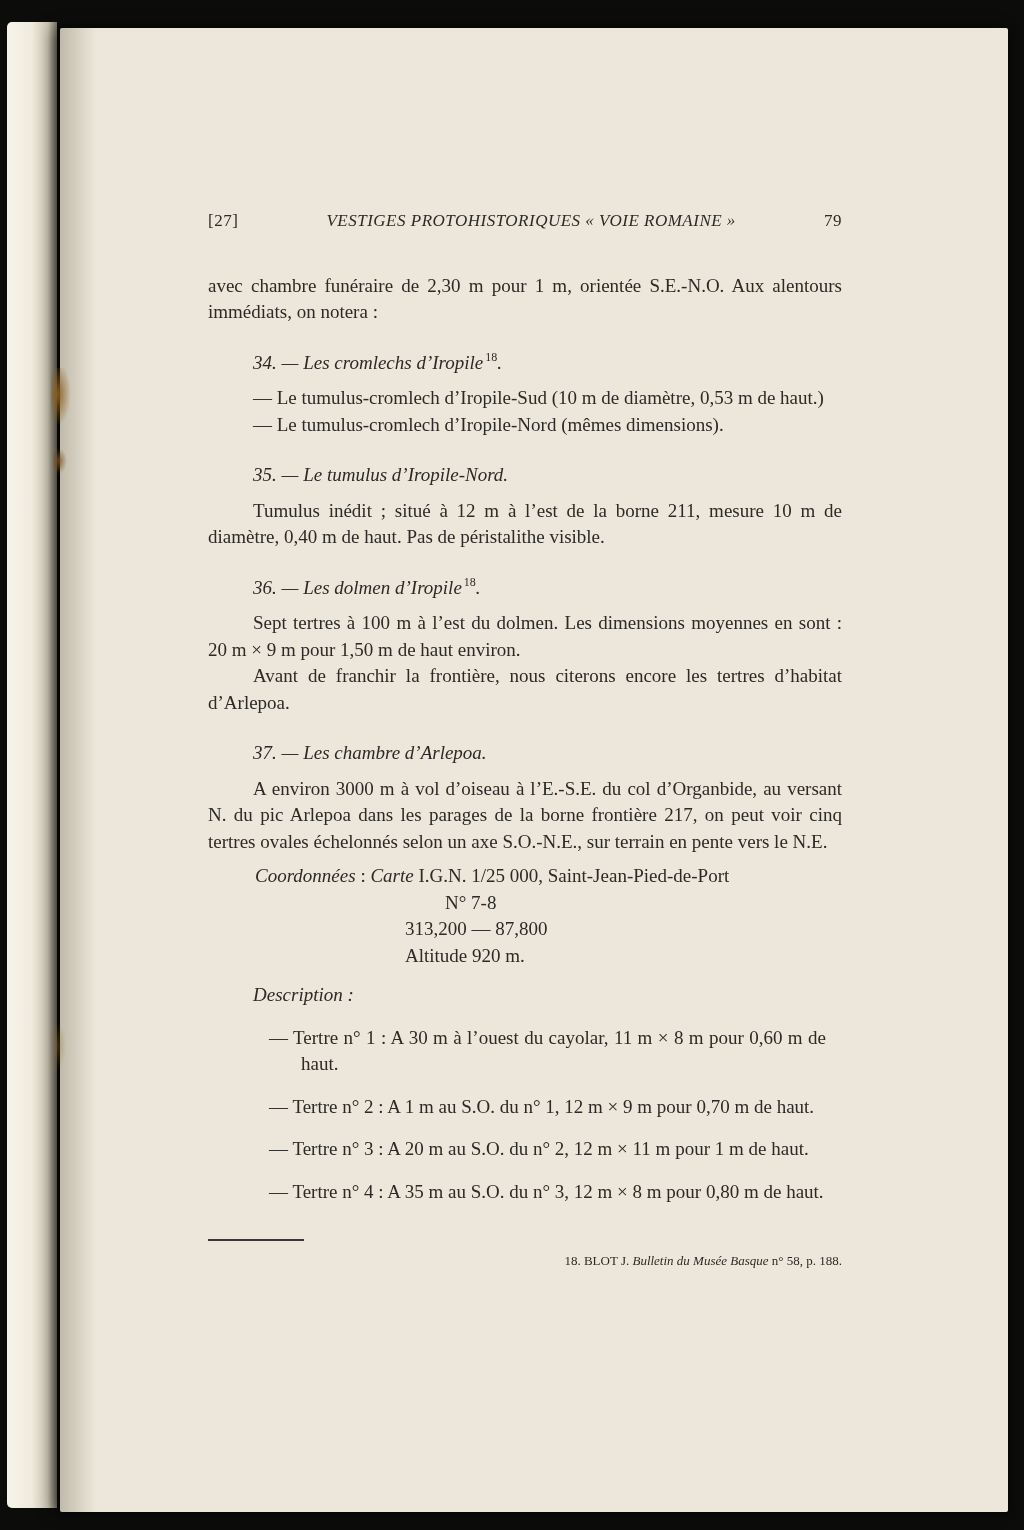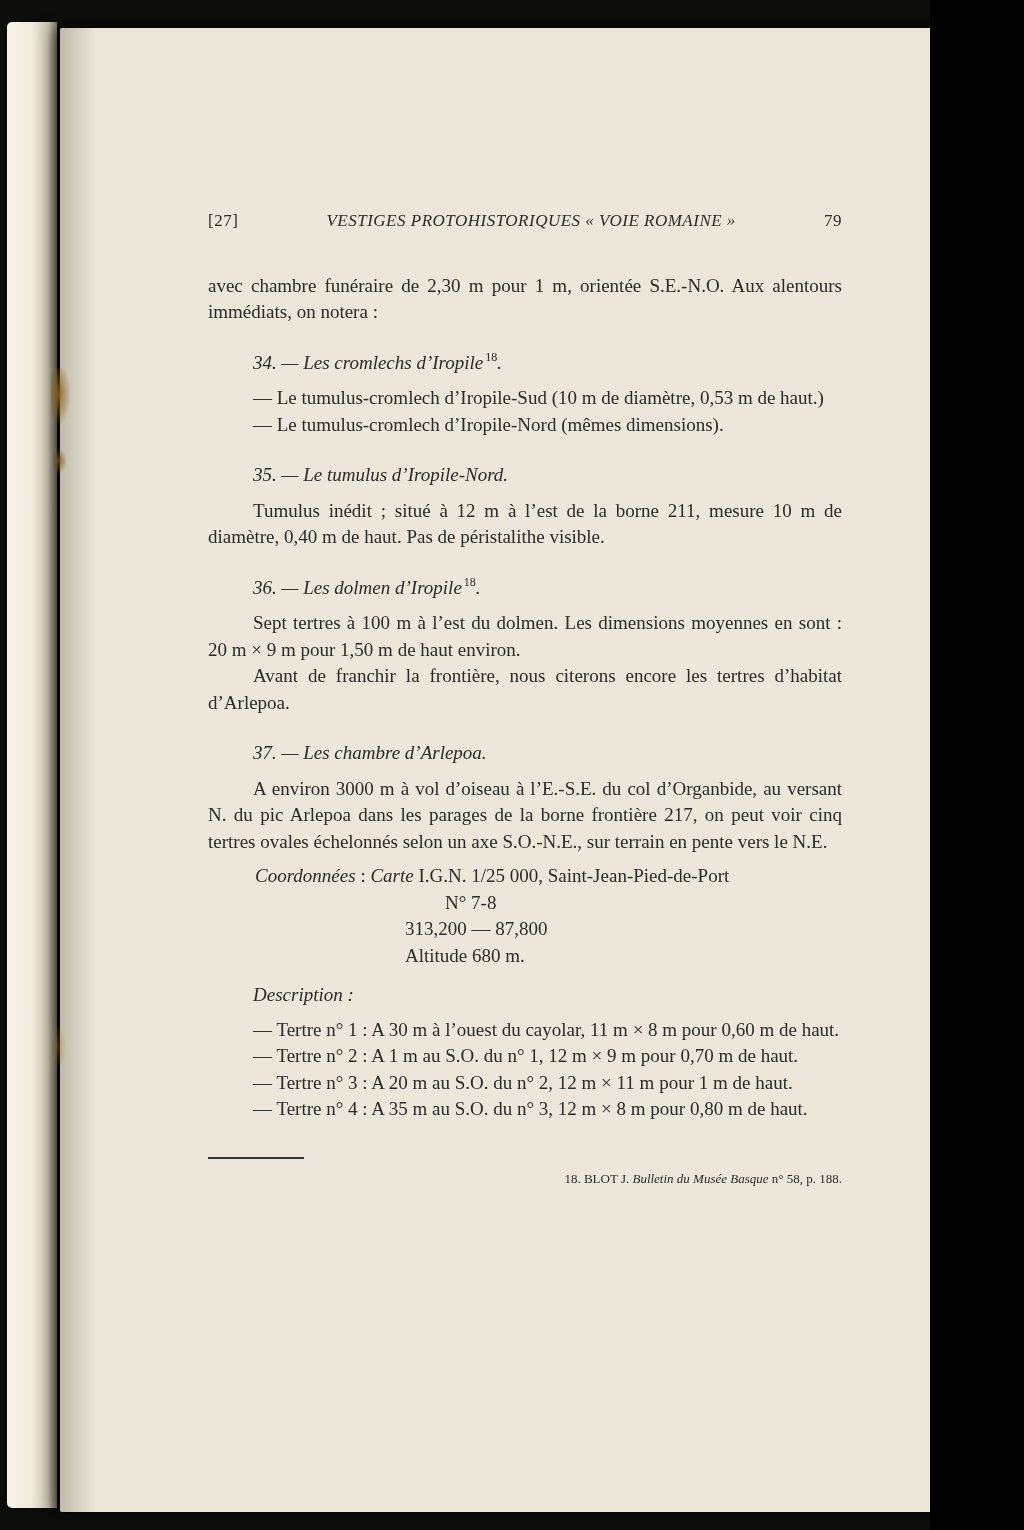--- a/index.html
+++ b/index.html
@@ -1,17 +1,17 @@
 <!DOCTYPE html>
 <html><head>
 <meta charset="utf-8">
 <style>
   html,body{margin:0;padding:0;background:#000;}
   .scene{
-    position:relative;width:930px;height:1530px;overflow:hidden;
+    position:relative;width:1024px;height:1530px;overflow:hidden;
     background:#0c0c0b;
     font-family:"Liberation Serif","DejaVu Serif",serif;
   }
   
   .neighbor-page{
     position:absolute;left:7px;top:22px;width:50px;height:1486px;
     background:linear-gradient(90deg,#f7f4ea 0%,#efeadd 50%,#cfc8b6 82%,#827b6a 100%);
     border-radius:5px 0 0 5px;
   }
   .page{
@@ -44,21 +44,21 @@
   .para{margin:0;text-indent:45px;}
   .para.noindent{text-indent:0;}
   .heading{font-style:italic;text-indent:45px;margin:24px 0 9px;}
   sup{font-size:12px;line-height:0;vertical-align:super;font-style:normal;margin-left:2px;}
   .coords{margin-top:8px;}
   .coords .first{padding-left:197px;text-indent:-150px;}
   .coords .cont{padding-left:197px;text-indent:0;}
   .coords .cont.offset{padding-left:237px;}
   .it{font-style:italic;}
   .desc-label{font-style:italic;text-indent:45px;margin:13px 0 8px;}
-  .hang{padding-left:77px;text-indent:-32px;margin:0;}
+  .hang{padding-left:77px;text-indent:-32px;margin:16px;}
   .footnote{margin-top:34px;font-size:13px;line-height:22px;text-align:right;}
   .footnote-rule{width:96px;height:0;border-top:2px solid #3a3833;margin:0 0 9px 0;}
 </style>
 </head>
 <body>
 
 <div class="scene">
   <div class="neighbor-page"></div>
 
   <div class="page">
@@ -92,21 +92,21 @@
       <p class="para">Avant de franchir la frontière, nous citerons encore les tertres d’habitat d’Arlepoa.</p>
 
       <p class="heading"><span>37. — </span><span>Les chambre d’Arlepoa.</span><sup></sup><span></span></p>
 
       <p class="para">A environ 3000 m à vol d’oiseau à l’E.-S.E. du col d’Organbide, au versant N. du pic Arlepoa dans les parages de la borne frontière 217, on peut voir cinq tertres ovales échelonnés selon un axe S.O.-N.E., sur terrain en pente vers le N.E.</p>
 
       <div class="coords">
         <div class="first"><span class="it">Coordonnées</span><span> : </span><span class="it">Carte</span><span> I.G.N. 1/25 000, Saint-Jean-Pied-de-Port</span></div>
         <div class="cont offset">N° 7-8</div>
         <div class="cont">313,200 — 87,800</div>
-        <div class="cont">Altitude 680 m.</div>
+        <div class="cont">Altitude 920 m.</div>
       </div>
 
       <p class="desc-label">Description :</p>
 
       <p class="hang">— Tertre n° 1 : A 30 m à l’ouest du cayolar, 11 m × 8 m pour 0,60 m de haut.</p>
       <p class="hang">— Tertre n° 2 : A 1 m au S.O. du n° 1, 12 m × 9 m pour 0,70 m de haut.</p>
       <p class="hang">— Tertre n° 3 : A 20 m au S.O. du n° 2, 12 m × 11 m pour 1 m de haut.</p>
       <p class="hang">— Tertre n° 4 : A 35 m au S.O. du n° 3, 12 m × 8 m pour 0,80 m de haut.</p>
 
       <div class="footnote">

